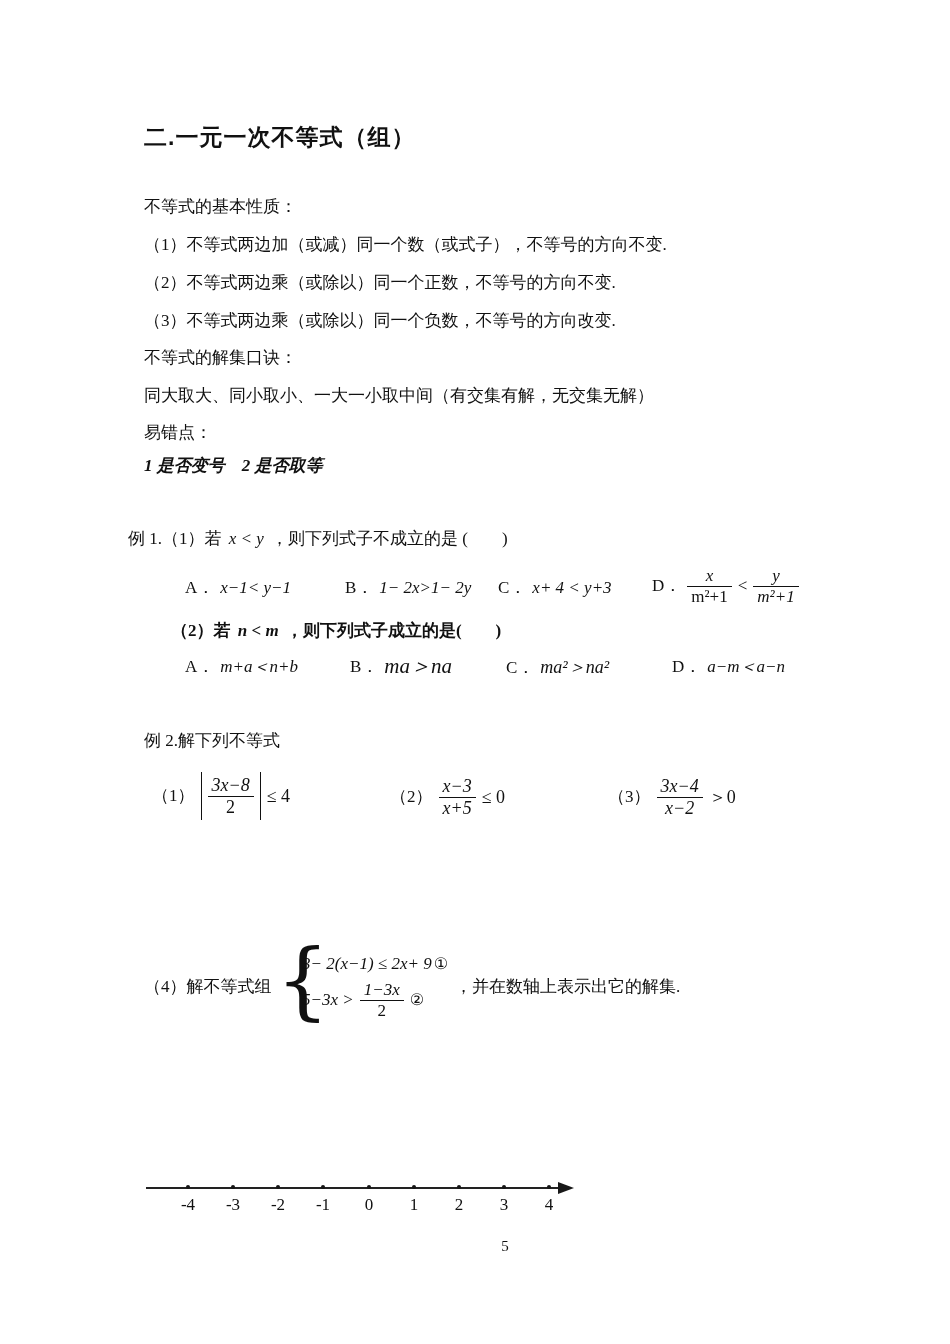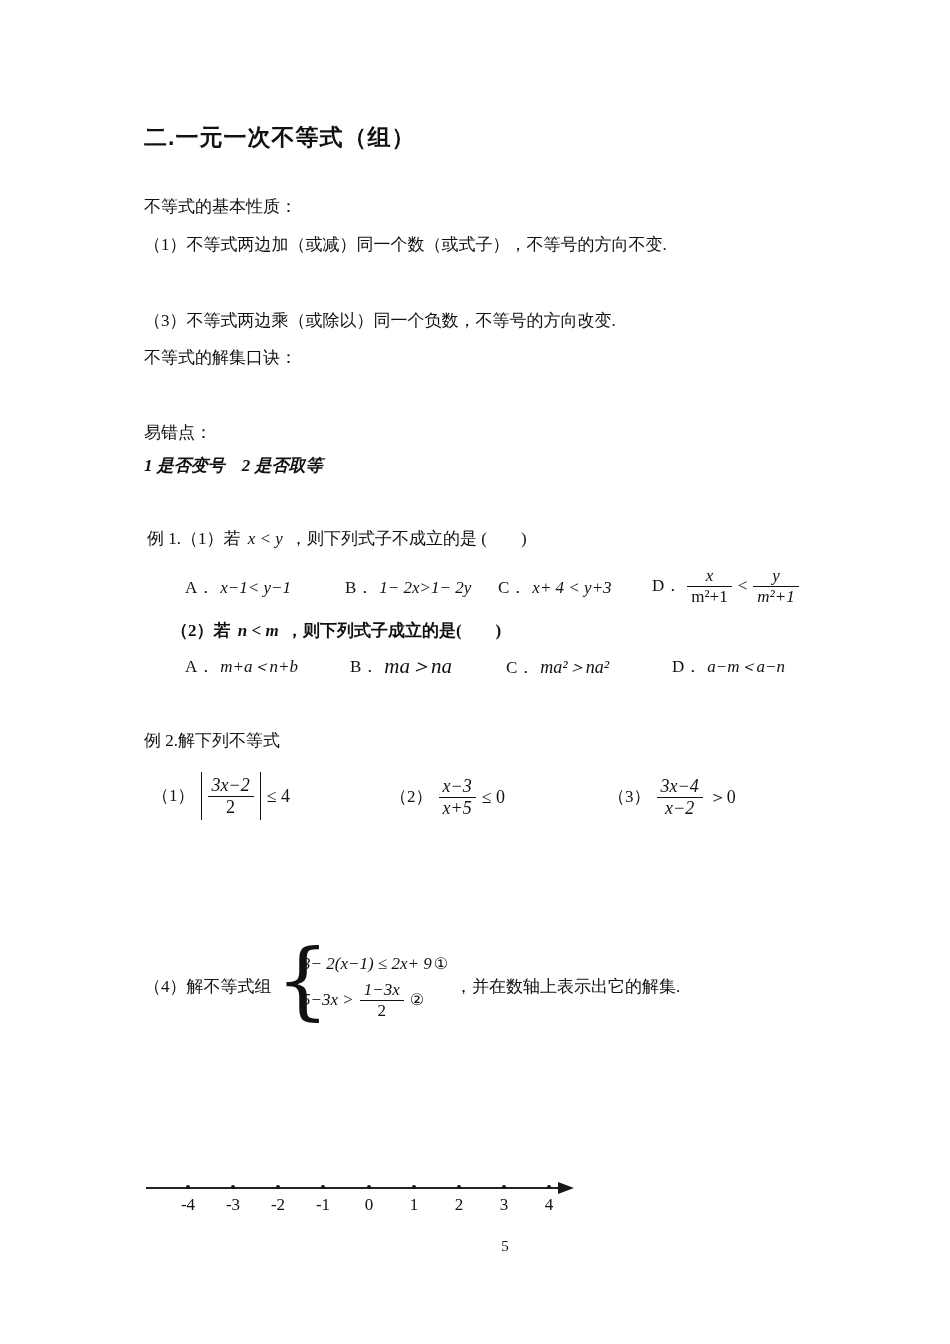--- a/index.html
+++ b/index.html
@@ -33,26 +33,28 @@
 </style>
 </head>
 <body>
 
 <div class="page">
 
   <div class="abs title" style="left:144px;top:122px;">二.一元一次不等式（组）</div>
 
   <div class="abs cn" style="left:144px;top:196px;">不等式的基本性质：</div>
   <div class="abs cn" style="left:144px;top:234px;">（1）不等式两边加（或减）同一个数（或式子），不等号的方向不变.</div>
+  <div class="abs cn" style="left:144px;top:272px;">（2）不等式两边乘（或除以）同一个正数，不等号的方向不变.</div>
   <div class="abs cn" style="left:144px;top:310px;">（3）不等式两边乘（或除以）同一个负数，不等号的方向改变.</div>
   <div class="abs cn" style="left:144px;top:347px;">不等式的解集口诀：</div>
+  <div class="abs cn" style="left:144px;top:385px;">同大取大、同小取小、一大一小取中间（有交集有解，无交集无解）</div>
   <div class="abs cn" style="left:144px;top:422px;">易错点：</div>
   <div class="abs cn bold" style="left:144px;top:455px;font-style:italic;">1 是否变号　2 是否取等</div>
 
-  <div class="abs cn" style="left:147px;top:528px;">
+  <div class="abs cn" style="left:128px;top:528px;">
     <span>例 1.（1）若</span>
     <span class="math" style="padding:0 3px;">x &lt; y</span>
     <span>，则下列式子不成立的是 (　　)</span>
   </div>
 
   <div class="abs cn row gap6" style="left:185px;top:577px;">
     <span class="up">A．</span>
     <span class="math">x−1&lt; y−1</span>
   </div>
   <div class="abs cn row gap6" style="left:345px;top:577px;">
@@ -98,21 +100,21 @@
     <span class="up">D．</span>
     <span class="math">a−m＜a−n</span>
   </div>
 
   <div class="abs cn" style="left:144px;top:730px;">例 2.解下列不等式</div>
 
   <div class="abs cn row gap6" style="left:152px;top:766px;height:60px;">
     <span class="up">（1）</span>
     <span class="absv">
       <span class="frac" style="font-size:18px;">
-        <span class="fn math">3x−2</span>
+        <span class="fn math">3x−8</span>
         <span class="fd up">2</span>
       </span>
     </span>
     <span class="up" style="font-size:18px;">≤ 4</span>
   </div>
 
   <div class="abs cn row gap6" style="left:390px;top:772px;height:50px;">
     <span class="up">（2）</span>
     <span class="frac" style="font-size:18px;">
       <span class="fn math">x−3</span>

